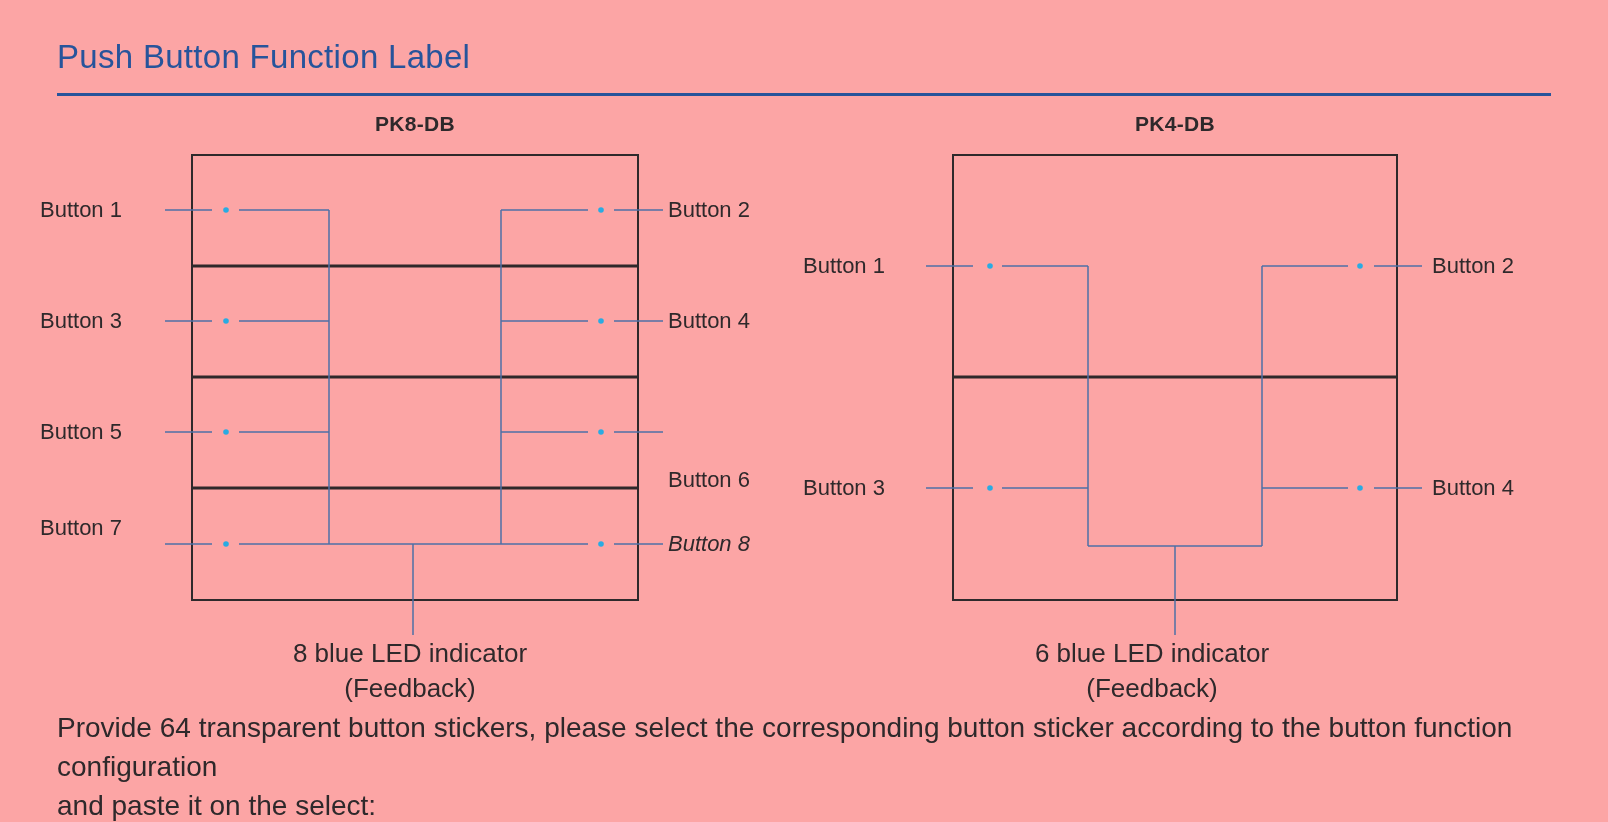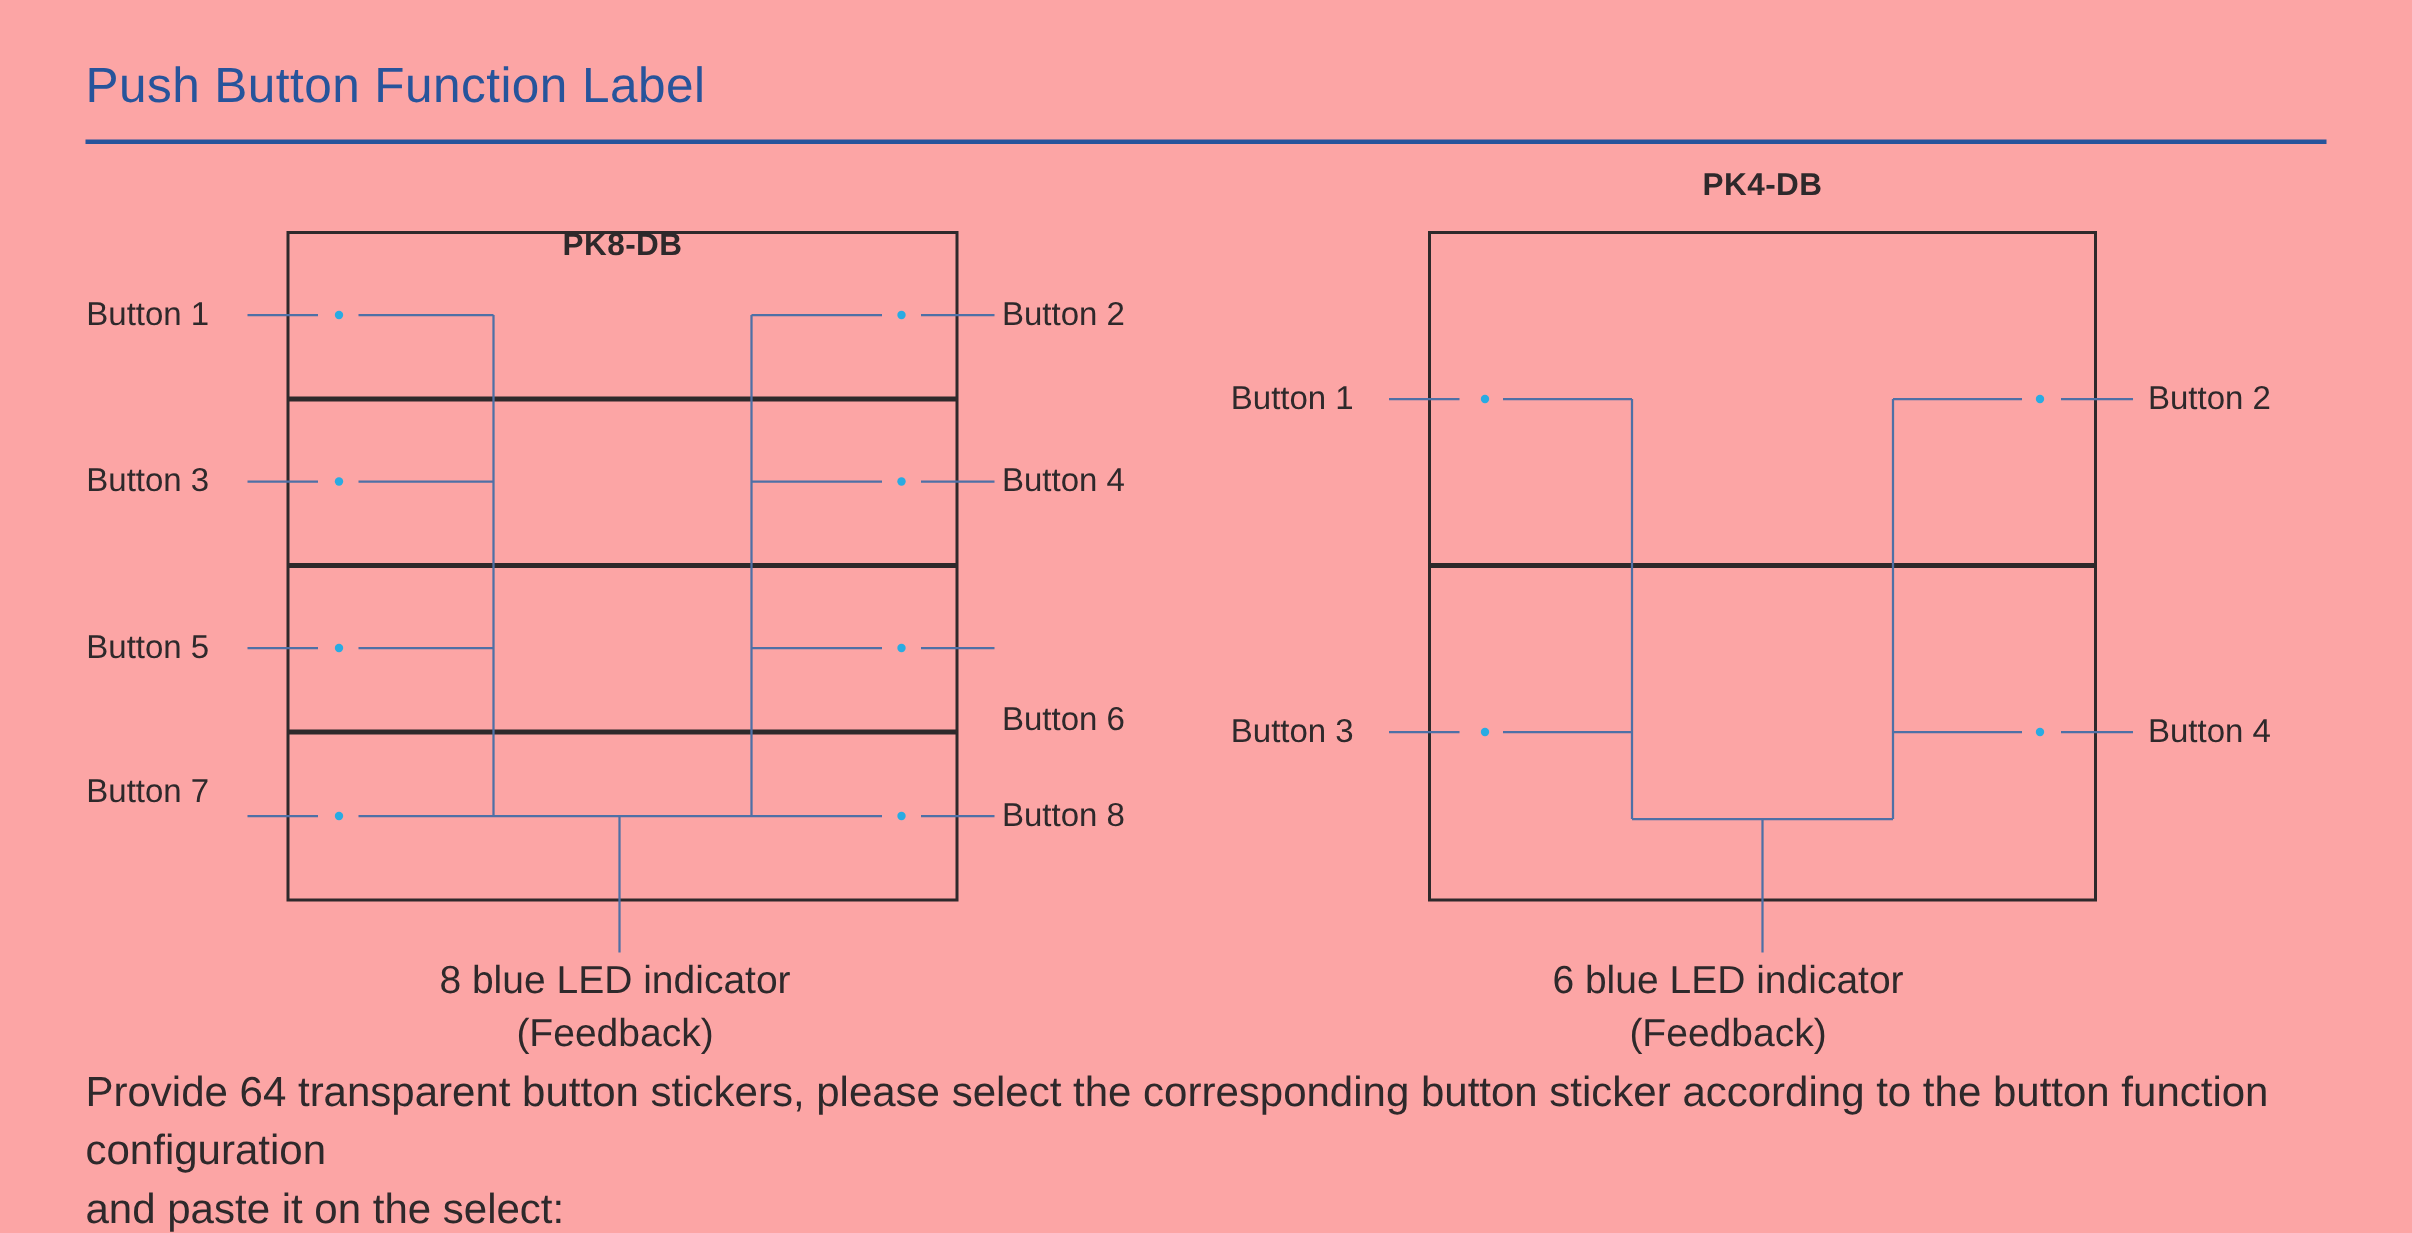--- a/index.html
+++ b/index.html
@@ -27,21 +27,21 @@
   .frame{fill:none;stroke:var(--ink);stroke-width:2;}
   .divider{stroke:var(--ink);stroke-width:3.2;fill:none;}
   .wire{stroke:var(--line-blue);stroke-width:1.5;fill:none;}
   .dot{fill:var(--led-dot);stroke:none;}
 
   .dlabel{
     position:absolute;font-size:22px;line-height:24px;white-space:nowrap;
     color:var(--ink);
   }
   .vcenter{transform:translateY(-52%);}
-  .ralign{text-align:center;}
+  .ralign{text-align:left;}
   .diagram-title{
     position:absolute;top:112px;text-align:center;
     font-size:21px;font-weight:600;letter-spacing:.3px;color:var(--ink);
   }
   .caption{
     position:absolute;top:636px;text-align:center;
     font-size:26px;line-height:35px;color:var(--ink);
   }
   .para{
     position:absolute;left:57px;top:708px;width:1480px;
@@ -94,31 +94,31 @@
 
       <g>
         <circle class="dot" cx="990" cy="266" r="2.8"></circle>
         <circle class="dot" cx="990" cy="488" r="2.8"></circle>
         <circle class="dot" cx="1360" cy="266" r="2.8"></circle>
         <circle class="dot" cx="1360" cy="488" r="2.8"></circle>
       </g>
     </g>
   </svg>
 
-  <div class="diagram-title" style="left:192px;width:446px;margin-top:40px;">PK8-DB</div>
+  <div class="diagram-title" style="left:192px;width:446px;">PK8-DB</div>
 
   <div class="dlabel vcenter ralign" style="left:40px;width:117px;top:210px;">Button 1</div>
   <div class="dlabel vcenter ralign" style="left:40px;width:117px;top:321px;">Button 3</div>
   <div class="dlabel vcenter ralign" style="left:40px;width:117px;top:432px;">Button 5</div>
   <div class="dlabel vcenter ralign" style="left:40px;width:117px;top:528px;">Button 7</div>
 
   <div class="dlabel vcenter" style="left:668px;top:210px;">Button 2</div>
   <div class="dlabel vcenter" style="left:668px;top:321px;">Button 4</div>
   <div class="dlabel vcenter" style="left:668px;top:432px;margin-top:48px;">Button 6</div>
-  <div class="dlabel vcenter" style="left:668px;top:544px;">Button 8</div>
+  <div class="dlabel vcenter" style="left:668px;top:544px;font-style:italic;">Button 8</div>
 
   <div class="caption" style="left:210px;width:400px;">
     <div>8 blue LED indicator</div>
     <div>(Feedback)</div>
   </div>
 
   <div class="diagram-title" style="left:953px;width:444px;">PK4-DB</div>
 
   <div class="dlabel vcenter ralign" style="left:803px;width:117px;top:266px;">Button 1</div>
   <div class="dlabel vcenter ralign" style="left:803px;width:117px;top:488px;">Button 3</div>

